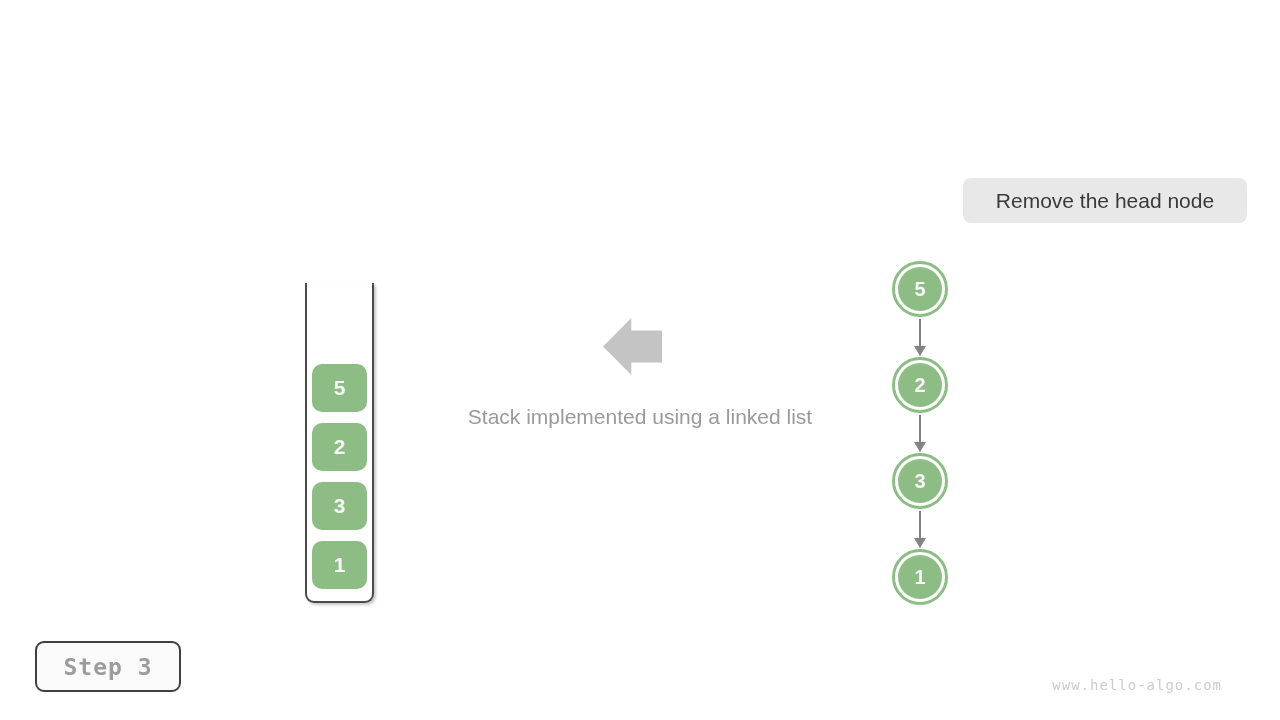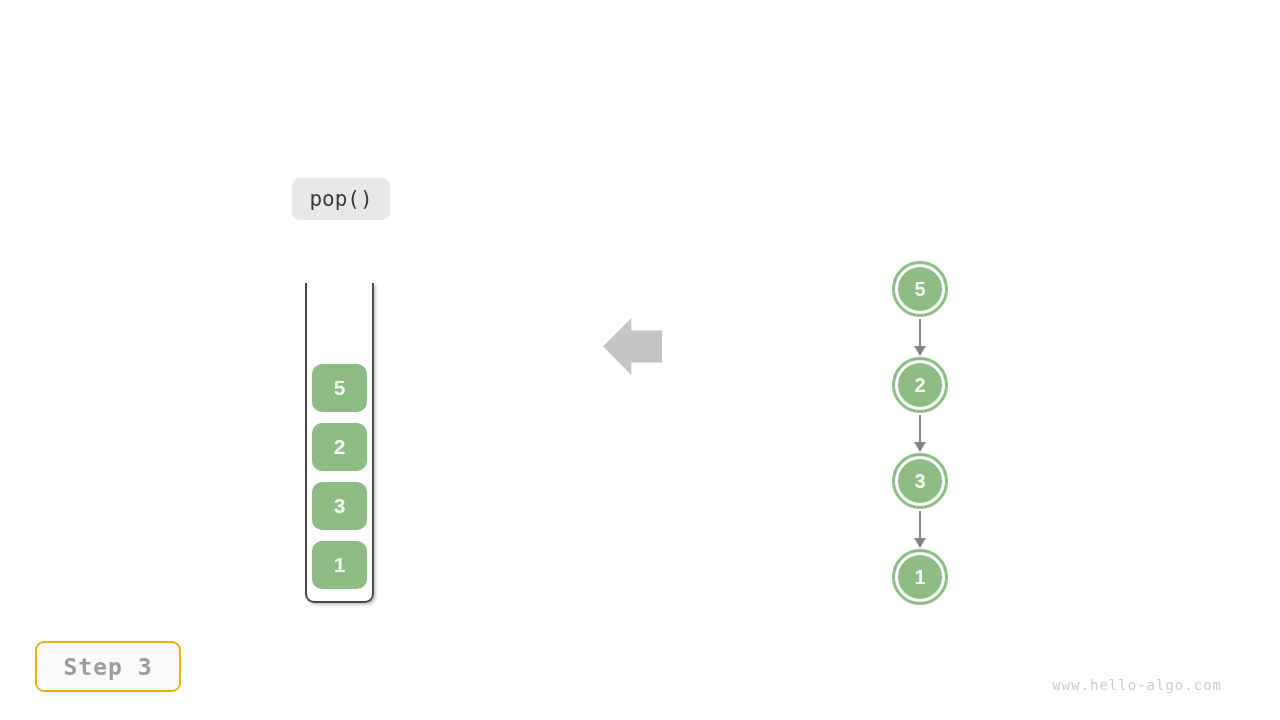--- a/index.html
+++ b/index.html
@@ -138,21 +138,21 @@
   }
   .side-label--head { left: 658px; top: 277px; width: 215px; }
   .side-label--tail { left: 658px; top: 565px; width: 209px; }
 
   
   .step-box {
     position: absolute;
     left: 35px; top: 641px;
     width: 146px; height: 51px;
     background: #FAFAFA;
-    border: 2px solid #eab308;
+    border: 2px solid #404040;
     border-radius: 9px;
     display: flex;
     align-items: center;
     justify-content: center;
     font-family: "DejaVu Sans Mono", monospace;
     font-size: 23px;
     font-weight: bold;
     color: #9C9C9C;
     letter-spacing: 1px;
   }
@@ -165,34 +165,35 @@
     font-size: 14px;
     color: #CCCCCC;
     letter-spacing: 1px;
   }
 </style>
 </head>
 <body>
 
 <div class="canvas">
 
-  <div class="badge badge--pop">
-    <span>pop()</span>
-  </div>
-
+
+  <div class="badge badge--remove">
+    <span>Remove the head node</span>
+  </div>
 
   <div class="stack-container">
     <div class="stack-item">5</div>
     <div class="stack-item">2</div>
     <div class="stack-item">3</div>
     <div class="stack-item">1</div>
   </div>
 
   <div class="block-arrow"></div>
 
+  <div class="caption">Stack implemented using a linked list</div>
 
 
   <div class="ll-node ll-node--0">
     <div class="ll-node__inner">5</div>
   </div>
   <div class="ll-arrow ll-arrow--0">
     <div class="ll-arrow__shaft"></div>
     <div class="ll-arrow__head"></div>
   </div>
   <div class="ll-node ll-node--1">

